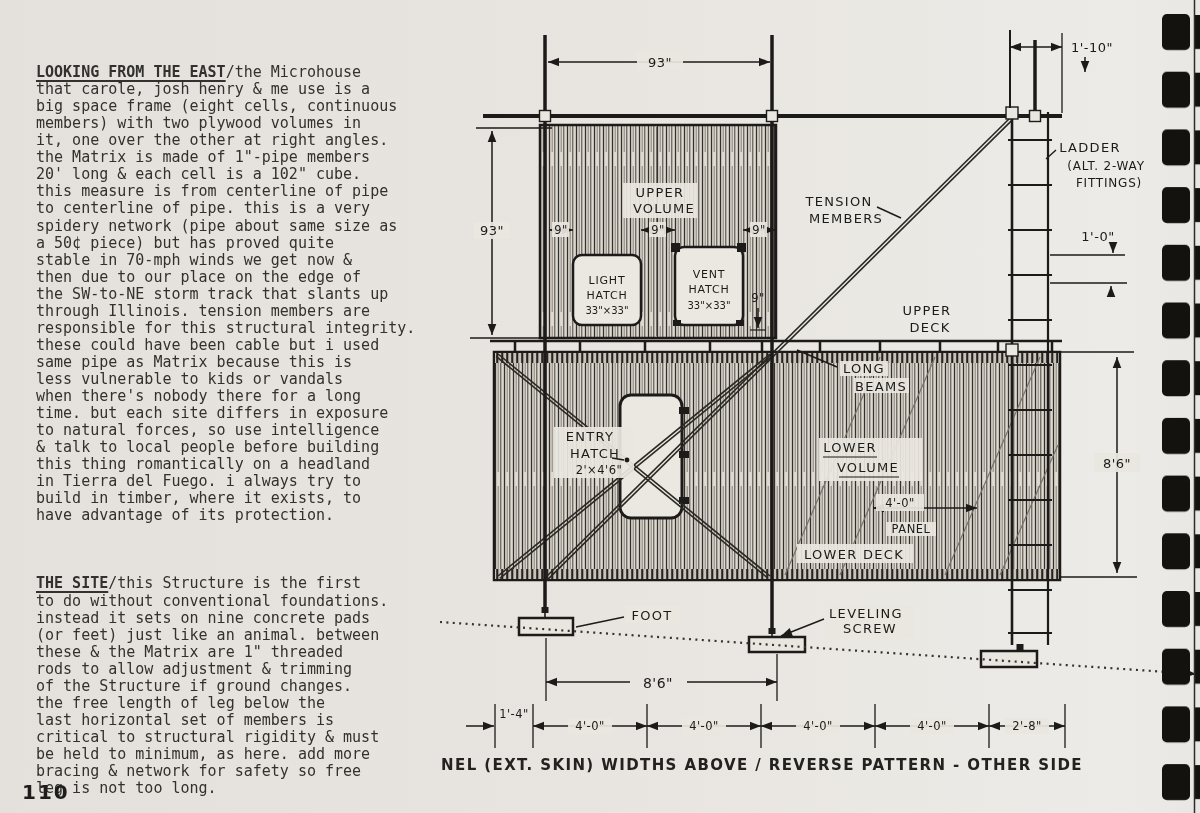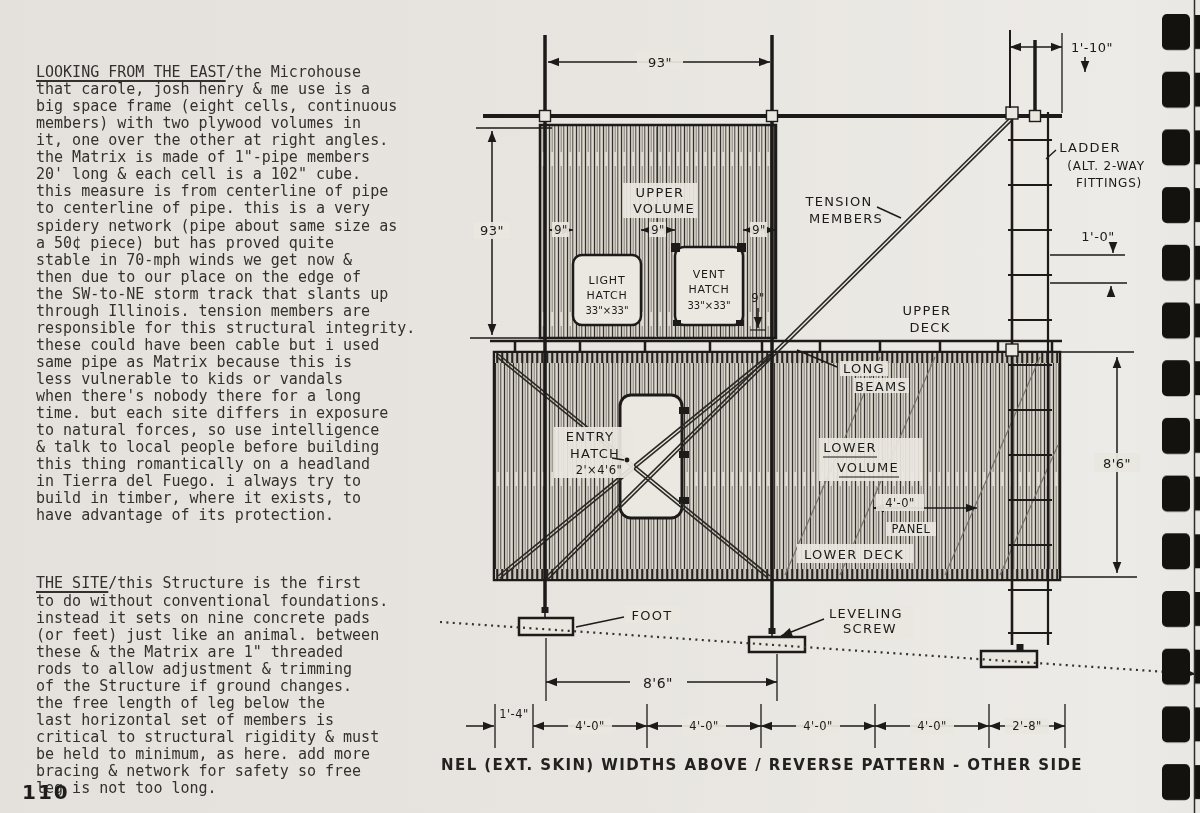--- a/index.html
+++ b/index.html
@@ -9,21 +9,21 @@
     font-family:"DejaVu Sans",sans-serif;
   }
   .text-col{
     position:absolute;left:36px;top:30px;width:414px;
     font-family:"DejaVu Sans Mono","Liberation Mono",monospace;
     font-size:15px;line-height:17.05px;color:#33312d;
     white-space:pre-wrap;
   }
   .para{margin:0;}
   .para+.para{margin-top:17px;}
-  .heading{font-weight:normal;text-decoration:underline;text-underline-offset:3px;text-decoration-thickness:1.5px;text-align:right;}
+  .heading{font-weight:bold;text-decoration:underline;text-underline-offset:3px;text-decoration-thickness:1.5px;text-align:right;}
   .page-num{
     position:absolute;left:22px;top:780px;
     font-family:"DejaVu Sans",sans-serif;font-weight:bold;
     font-size:20px;letter-spacing:2px;color:#1e1d1b;text-align:center;
   }
   .diagram{position:absolute;left:440px;top:0;}
   .binding{position:absolute;left:1160px;top:0;}
   svg text{font-family:"DejaVu Sans",sans-serif;fill:#1c1b19;}
   .hl{font-size:13px;letter-spacing:1.3px;font-weight:500;}
   .hs{font-size:11px;letter-spacing:0.8px;font-weight:500;}

